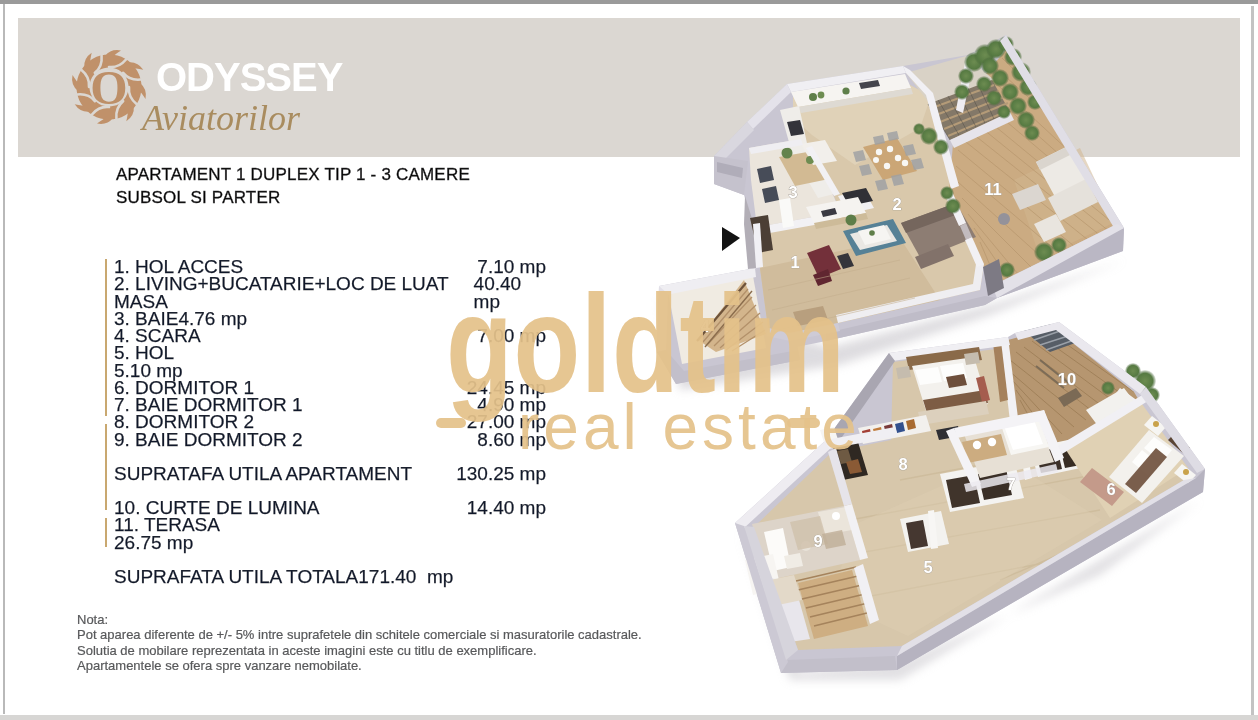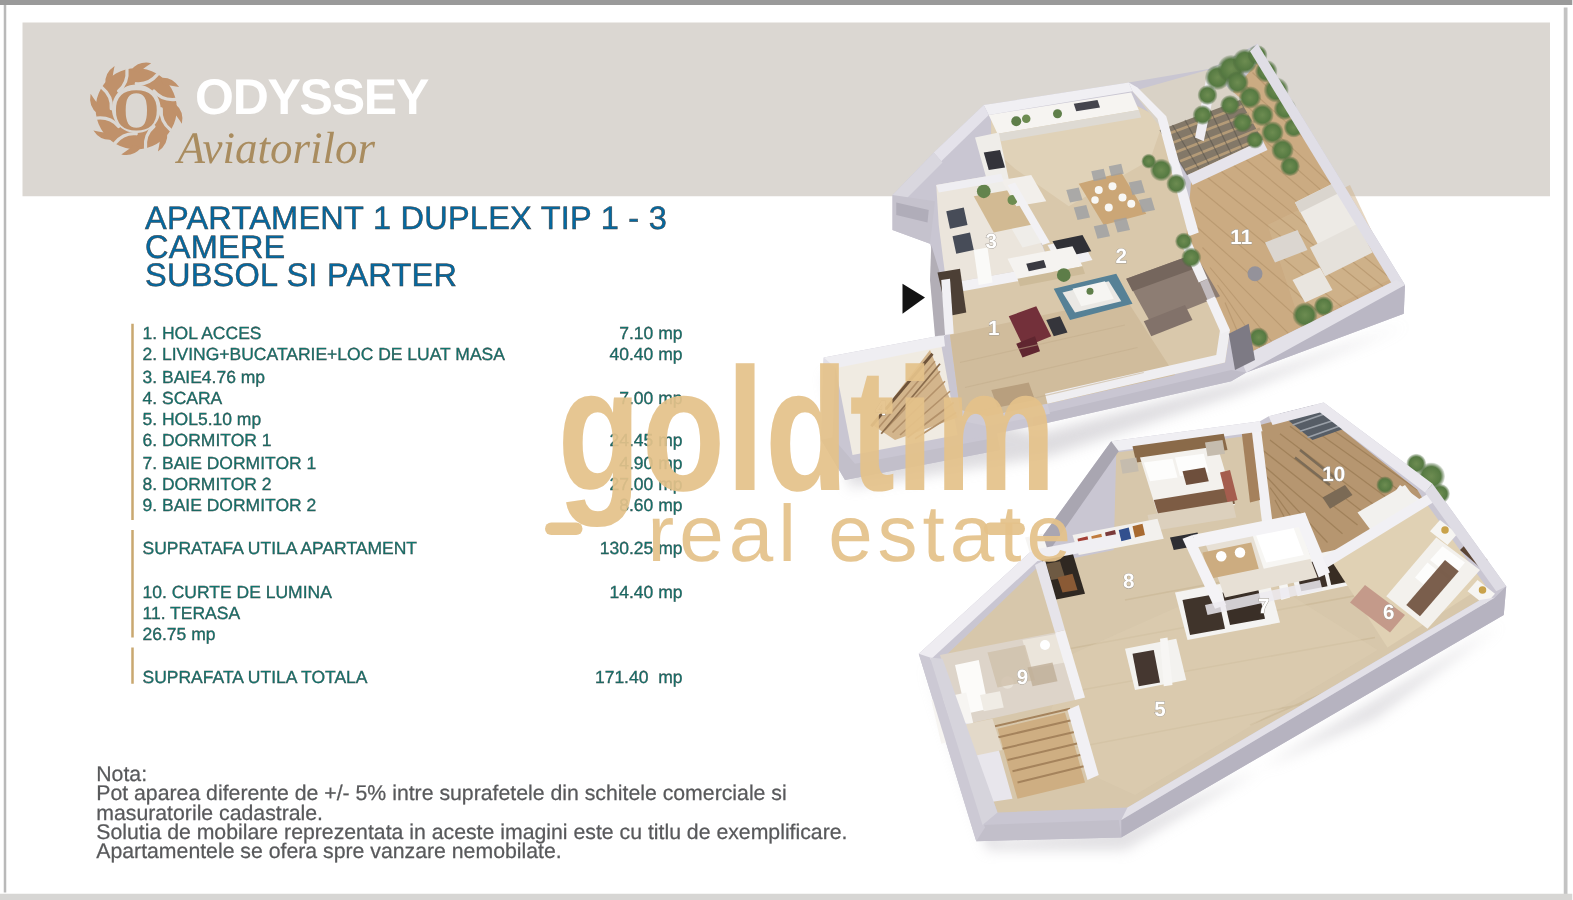--- a/index.html
+++ b/index.html
@@ -52,45 +52,45 @@
     </g>
 
     <text x="0" y="17" text-anchor="middle" font-family="Liberation Serif" font-weight="bold" font-size="48" fill="#bd8f68">O</text>
   </g>
 
   <text x="96" y="61" font-family="Liberation Sans" font-weight="bold" font-size="40" letter-spacing="-1" fill="#ffffff">ODYSSEY</text>
 
   <text x="82" y="100" font-family="Liberation Serif" font-style="italic" font-size="36" fill="#a98c5f">Aviatorilor</text>
 </svg>
 
-<div class="abs" style="left:116px;top:163px;width:520px;font-size:26px;line-height:23px;color:#0369a1;letter-spacing:0.2px;-webkit-text-stroke:0.4px #414042;">
+<div class="abs" style="left:116px;top:163px;width:520px;font-size:17px;line-height:23px;color:#000000;letter-spacing:0.2px;-webkit-text-stroke:0.4px #414042;">
 APARTAMENT 1 DUPLEX TIP 1 - 3 CAMERE<br>SUBSOL SI PARTER</div>
 
 <div class="abs" style="left:105px;top:259px;width:2px;height:157px;background:#c9a870;"></div>
 <div class="abs" style="left:105px;top:424px;width:2px;height:86px;background:#c9a870;"></div>
 <div class="abs" style="left:105px;top:518px;width:2px;height:29px;background:#c9a870;"></div>
 
-<div class="abs" style="left:114px;top:258px;width:432px;font-size:14px;line-height:17.25px;color:#0f766e;-webkit-text-stroke:0.25px #3b3b3d;">
+<div class="abs" style="left:114px;top:258px;width:432px;font-size:19px;line-height:17.25px;color:#0f172a;-webkit-text-stroke:0.25px #3b3b3d;">
   <div style="display:flex;justify-content:space-between;">
       <span>1. HOL ACCES</span>
       <span>7.10 mp</span>
     </div>
   <div style="display:flex;justify-content:space-between;">
       <span>2. LIVING+BUCATARIE+LOC DE LUAT MASA</span>
       <span>40.40 mp</span>
     </div>
   <div style="display:flex;justify-content:flex-start;">
       <span>3. BAIE</span>
       <span>4.76 mp</span>
     </div>
   <div style="display:flex;justify-content:space-between;">
       <span>4. SCARA</span>
       <span>7.00 mp</span>
     </div>
-  <div style="display:flex;">
+  <div style="display:flex;justify-content:space-between;flex-direction:column;">
       <span>5. HOL</span>
       <span>5.10 mp</span>
     </div>
   <div style="display:flex;justify-content:space-between;">
       <span>6. DORMITOR 1</span>
       <span>24.45 mp</span>
     </div>
   <div style="display:flex;justify-content:space-between;">
       <span>7. BAIE DORMITOR 1</span>
       <span>4.90 mp</span>
@@ -111,27 +111,27 @@
   <div style="height:17px;"></div>
   <div style="display:flex;justify-content:space-between;">
       <span>10. CURTE DE LUMINA</span>
       <span>14.40 mp</span>
     </div>
   <div style="display:flex;justify-content:space-between;flex-direction:column;">
       <span>11. TERASA</span>
       <span>26.75 mp</span>
     </div>
   <div style="height:17px;"></div>
-  <div style="display:flex;justify-content:space-between;">
+  <div style="display:flex;">
       <span>SUPRAFATA UTILA TOTALA</span>
       <span>171.40&nbsp; mp</span>
     </div>
 </div>
 
-<div class="abs" style="left:77px;top:612px;width:640px;font-size:17px;line-height:15.3px;color:#58595b;-webkit-text-stroke:0.2px #58595b;">
+<div class="abs" style="left:77px;top:612px;width:640px;font-size:13px;line-height:15.3px;color:#58595b;-webkit-text-stroke:0.2px #58595b;">
 Nota:<br>
 Pot aparea diferente de +/- 5% intre suprafetele din schitele comerciale si masuratorile cadastrale.<br>
 Solutia de mobilare reprezentata in aceste imagini este cu titlu de exemplificare.<br>
 Apartamentele se ofera spre vanzare nemobilate.
 </div>
 
 <svg class="abs" style="left:600px;top:0;filter:blur(0.45px);" width="658" height="720" viewBox="600 0 658 720">
 <defs>
   <filter id="soft" x="-30%" y="-30%" width="160%" height="160%">
         <feGaussianBlur stdDeviation="5"></feGaussianBlur>

